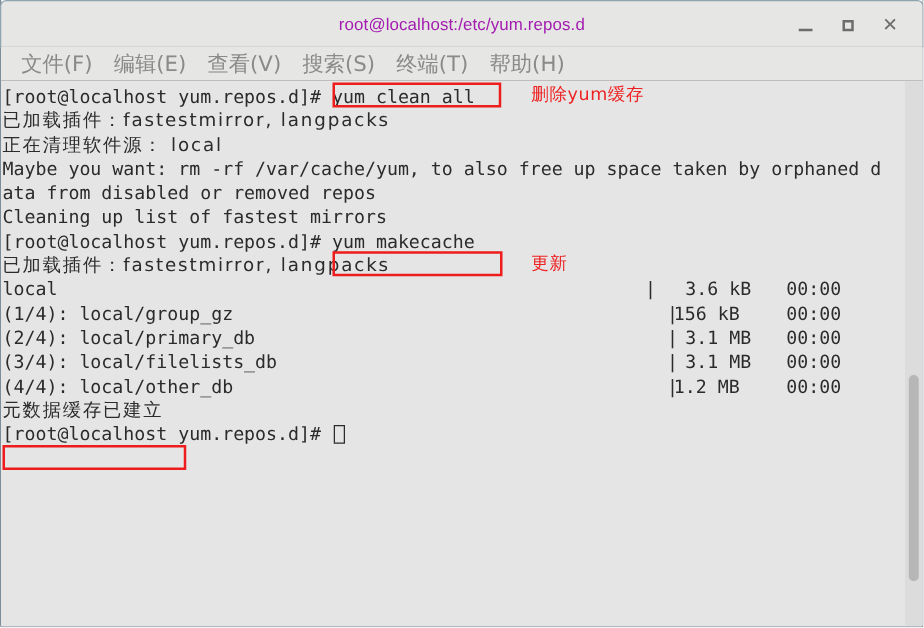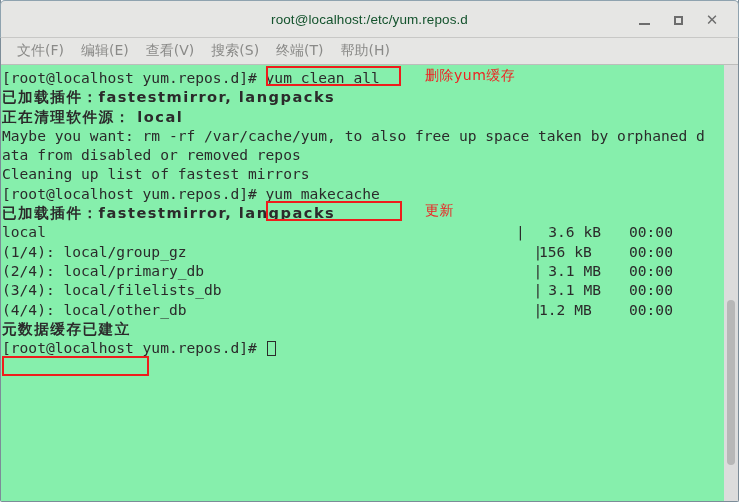--- a/index.html
+++ b/index.html
@@ -48,21 +48,21 @@
     box-sizing: border-box;
     display: flex;
     align-items: center;
     justify-content: center;
     margin-left: -1px;
     margin-right: -1px;
     margin-top: 0;
   }
   .titlebar-text {
     font-size: 13.5px;
-    color: #14532d;
+    color: #a21caf;
     letter-spacing: 0.1px;
     white-space: nowrap;
   }
   .window-controls {
     position: absolute;
     right: 6px;
     top: 0;
     height: 38px;
     display: flex;
     align-items: center;
@@ -107,33 +107,33 @@
     height: 27px;
     background: #e6e6e4;
     border-bottom: 1px solid #bdbdbb;
     box-sizing: border-box;
     display: flex;
     align-items: center;
     padding-left: 8px;
     gap: 0px;
   }
   .menu-item {
-    font-size: 14px;
+    font-size: 17px;
     color: #8a8a88;
     padding: 2px 9px 2px 8px;
     white-space: nowrap;
     cursor: default;
     font-family: "DejaVu Sans", sans-serif;
   }
 
   
   .term-wrap {
     position: relative;
     flex: 1 1 auto;
-    background: #86efac;
+    background: #e5e5e5;
     overflow: hidden;
     display: flex;
   }
   .term {
     position: relative;
     flex: 1 1 auto;
     padding: 3px 0 0 1px;
     overflow: hidden;
   }
   .line {
@@ -142,21 +142,20 @@
     line-height: 19.3px;
     font-family: "DejaVu Sans Mono", monospace;
     font-size: 14.6px;
     color: #2b2b2b;
     white-space: pre;
     letter-spacing: 0px;
   }
   .seg-cjk {
     font-family: "DejaVu Sans", sans-serif;
     letter-spacing: 1.5px;
-    font-weight: bold;
   }
 
   
   .col {
     position: absolute;
     top: 0;
     font-family: "DejaVu Sans Mono", monospace;
     font-size: 14.6px;
     line-height: 19.3px;
     white-space: pre;

